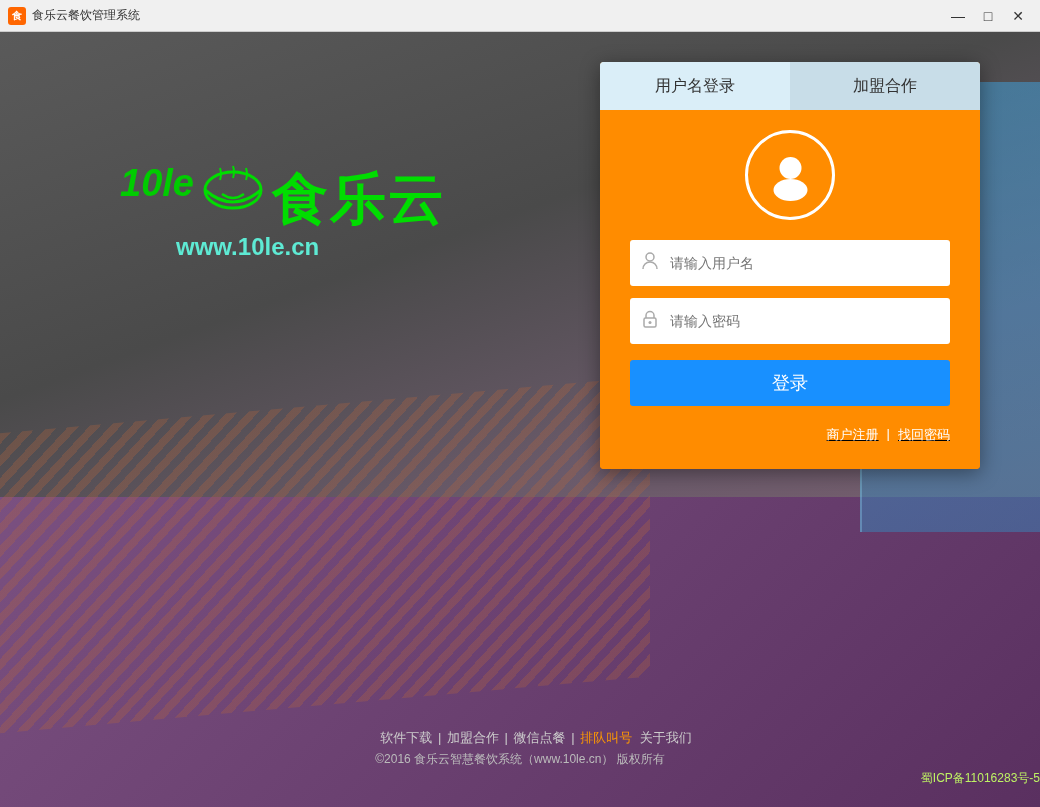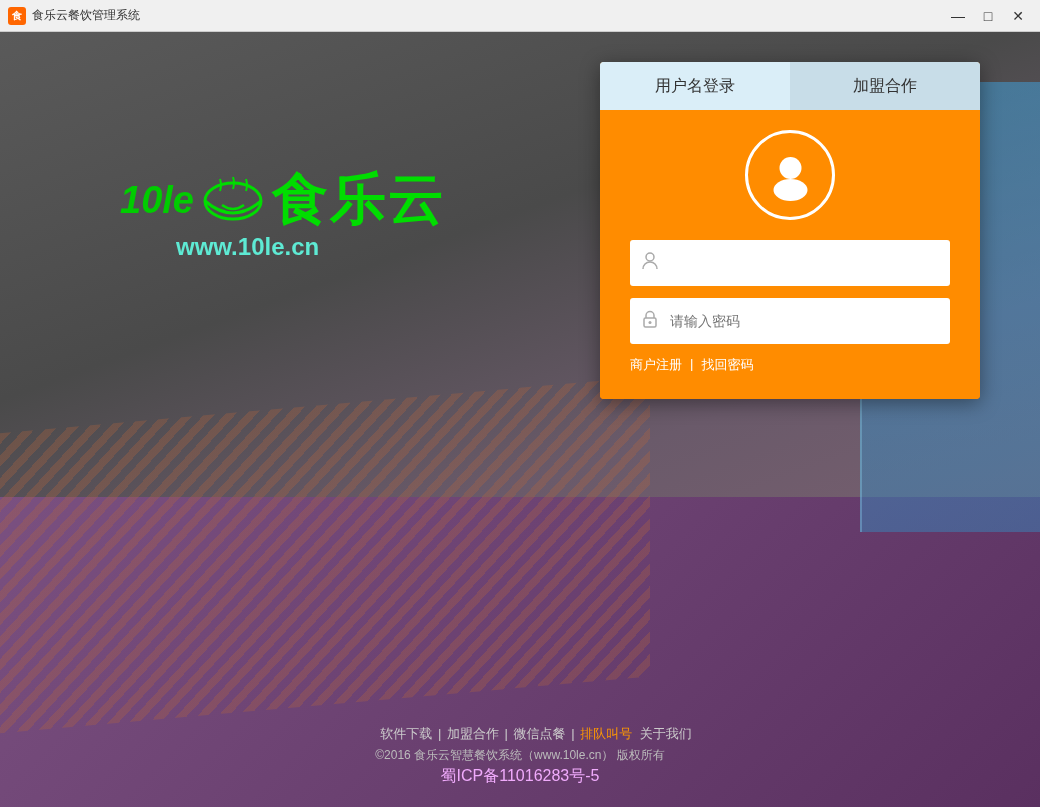--- a/index.html
+++ b/index.html
@@ -133,21 +133,21 @@
       position: absolute;
       top: 130px;
       left: 120px;
       display: flex;
       flex-direction: column;
       align-items: flex-start;
     }
 
     .logo-row {
       display: flex;
-      align-items: center;
+      align-items: flex-start;
       gap: 4px;
     }
 
     .logo-10le {
       font-size: 38px;
       font-weight: bold;
       color: #00cc00;
       font-style: italic;
     }
 
@@ -289,23 +289,24 @@
       font-size: 18px;
       font-weight: 500;
       cursor: pointer;
       margin-top: 4px;
       font-family: "Microsoft YaHei", sans-serif;
     }
 
     
     .login-links {
       display: flex;
-      justify-content: flex-start;
-      margin-top: 11px;
+      justify-content: flex-end;
+      margin-top: 20px;
       gap: 8px;
+      text-decoration: underline;
     }
 
     .login-link {
       font-size: 13px;
       color: white;
       cursor: pointer;
       text-decoration: none;
     }
 
     .link-separator {
@@ -345,22 +346,23 @@
       margin: 0 2px;
     }
 
     .footer-copyright {
       font-size: 12px;
       color: #bbb;
       margin-bottom: 2px;
     }
 
     .footer-icp {
-      font-size: 16px;
-      color: #f0abfc;
+      font-size: 12px;
+      color: #bef264;
+      text-align: right;
     }
   </style>
 </head>
 <body>
 
 <div class="title-bar">
   <div class="title-bar-left">
     <div class="title-bar-icon">食</div>
     <span class="title-bar-title">食乐云餐饮管理系统</span>
   </div>
@@ -423,35 +425,37 @@
       </div>
 
       
       <div class="input-group">
         <span class="input-icon">
           <svg width="16" height="18" viewBox="0 0 16 18" fill="none">
             <circle cx="8" cy="5" r="4" stroke="#aaa" stroke-width="1.5"></circle>
             <path d="M1 17c0-4 3-7 7-7s7 3 7 7" stroke="#aaa" stroke-width="1.5"></path>
           </svg>
         </span>
+        <input class="input-field" type="text" placeholder="请输入用户名" style="">
       </div>
 
       
       <div class="input-group">
         <span class="input-icon">
           <svg width="16" height="18" viewBox="0 0 16 18" fill="none">
             <rect x="2" y="8" width="12" height="9" rx="1.5" stroke="#aaa" stroke-width="1.5"></rect>
             <path d="M4 8V5.5a4 4 0 0 1 8 0V8" stroke="#aaa" stroke-width="1.5"></path>
             <circle cx="8" cy="12.5" r="1.5" fill="#aaa"></circle>
           </svg>
         </span>
         <input class="input-field" type="password" placeholder="请输入密码" style="">
       </div>
 
       
+      <button class="login-btn">登录</button>
 
       
       <div class="login-links">
         <a class="login-link">商户注册</a>
         <span class="link-separator">|</span>
         <a class="login-link">找回密码</a>
       </div>
 
     </div>
   </div>

